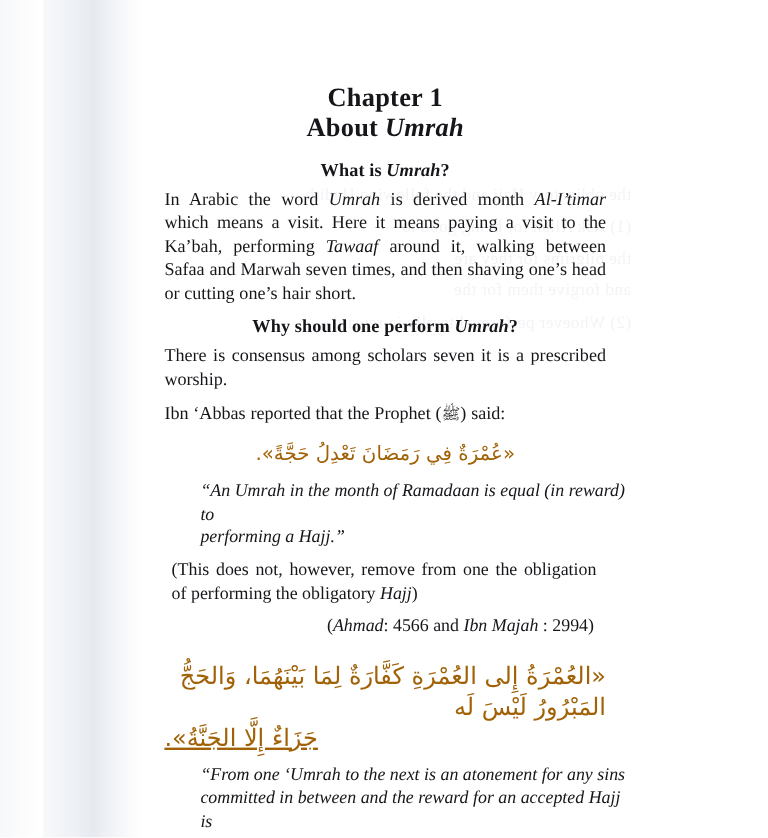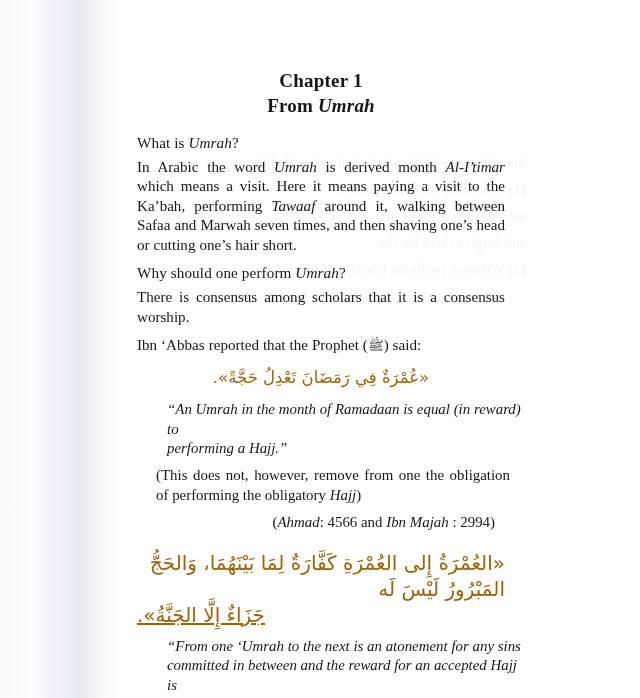--- a/index.html
+++ b/index.html
@@ -66,34 +66,35 @@
   #column {
     position: absolute;
     left: 137px;
     top: 0;
     width: 368px;
   }
 
   .chapter-head {
     text-align: center;
     font-weight: bold;
-    font-size: 19px;
+    font-size: 22px;
     line-height: 22.5px;
     letter-spacing: .2px;
   }
   .chapter-head .line1 { display: block; padding-top: 70px; }
   .chapter-head .line2 { display: block; padding-top: 2.5px; }
   .chapter-head em { font-style: italic; }
 
   h2.section {
-    font-weight: normal;
+    font-weight: bold;
     font-size: 15.2px;
     line-height: 19px;
     margin: 0;
     letter-spacing: .1px;
+    text-align: center;
   }
   h2.section em { font-style: italic; }
 
   p.body {
     font-size: 15.1px;
     line-height: 19.6px;
     margin: 0;
     text-align: justify;
     text-justify: inter-word;
     letter-spacing: 0;
@@ -126,21 +127,21 @@
   .translation {
     margin-left: 30px;
     width: 354px;
     font-style: italic;
     font-size: 14.9px;
     line-height: 19.4px;
     text-align: left;
   }
 
   .paren-note {
-    margin-left: 19px;
+    margin-left: 6px;
     width: 354px;
     font-size: 14.9px;
     line-height: 19.4px;
     text-align: justify;
     text-justify: inter-word;
   }
   .paren-note em { font-style: italic; }
 
   .citation {
     text-align: right;
@@ -166,38 +167,38 @@
   <div id="bleed-through">the obligatory Hajj and the following Hadith
 (1) Ask Allah for being good to
 the pilgrims for they are
 and forgive them for the
 (2) Whoever performs literally in reward</div>
 
   <div id="column">
 
     <div class="chapter-head">
       <span class="line1">Chapter 1</span>
-      <span class="line2"><span>From </span><em>Umrah</em></span>
+      <span class="line2"><span>About </span><em>Umrah</em></span>
     </div>
 
     <div class="sp-head"></div>
 
     <h2 class="section"><span>What is </span><em>Umrah</em><span>?</span></h2>
 
     <div class="sp-small"></div>
 
     <p class="body"><span>In Arabic the word </span><em>Umrah</em><span> is derived month </span><em>Al-I’timar</em><span> which means a visit. Here it means paying a visit to the Ka’bah, performing </span><em>Tawaaf</em><span> around it, walking between Safaa and Marwah seven times, and then shaving one’s head or cutting one’s hair short.</span></p>
 
     <div class="sp-para"></div>
 
     <h2 class="section"><span>Why should one perform </span><em>Umrah</em><span>?</span></h2>
 
     <div class="sp-small"></div>
 
-    <p class="body">There is consensus among scholars that it is a consensus worship.</p>
+    <p class="body">There is consensus among scholars seven it is a prescribed worship.</p>
 
     <div class="sp-para"></div>
 
     <p class="body"><span>Ibn ‘Abbas reported that the Prophet (</span><span class="sallallahu">ﷺ</span><span>) said:</span></p>
 
     <div class="sp-arabic"></div>
 
     <div class="arabic">«عُمْرَةٌ فِي رَمَضَانَ تَعْدِلُ حَجَّةً».</div>
 
     <div class="sp-arabic"></div>

